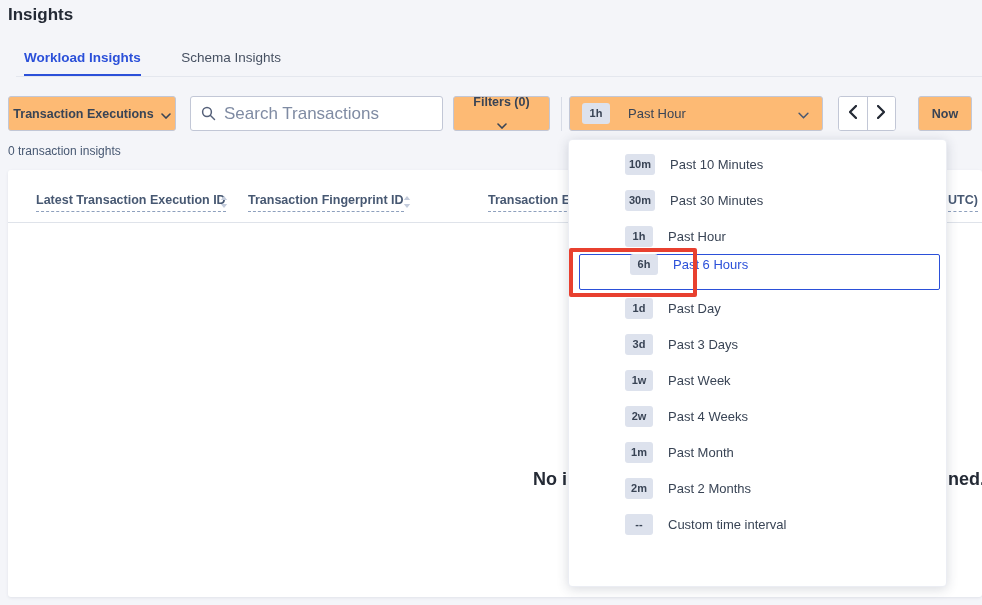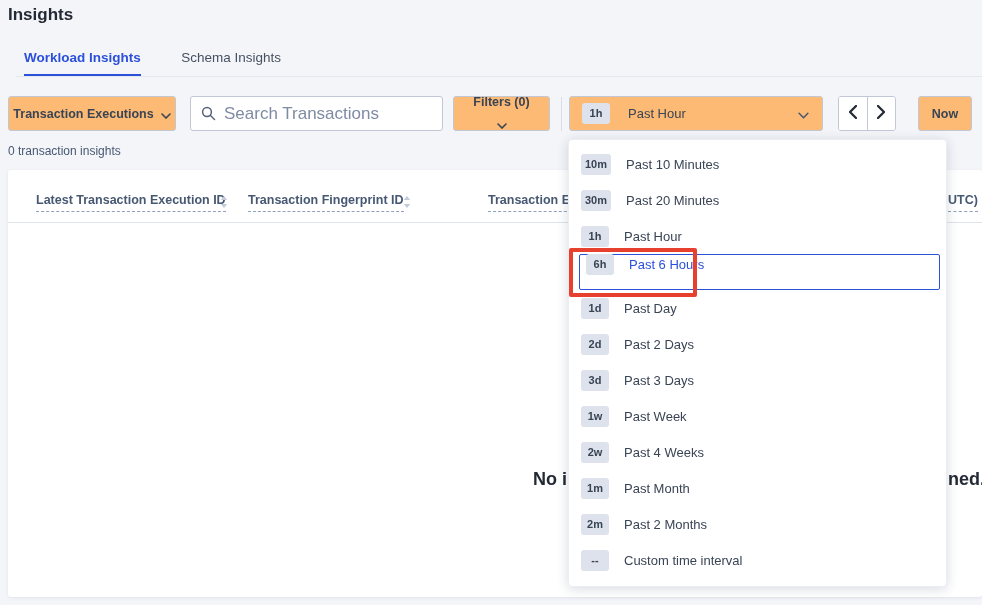--- a/index.html
+++ b/index.html
@@ -66,21 +66,21 @@
   .empty-frag { position:absolute; top:299px; font-size:18px; font-weight:700; color:#242a35; white-space:nowrap; }
   .empty-frag.left { left:525px; } .empty-frag.right { left:940px; }
 
   
   .dropdown {
     position:absolute; left:568px; top:139px; width:379px; height:448px;
     background:#fff; border:1px solid #ebedf3; border-radius:4px;
     box-shadow:0 2px 12px rgba(40,50,80,.18); padding-top:6px; z-index:10;
   }
   .item { height:36px; display:flex; align-items:center; padding:0 12px; font-size:13px; color:#394455; cursor:pointer; }
-  .item .badge { margin-right:15px; }
+  .item .badge { margin-right:15px;margin-left:44px; }
   .item .label { color:#394455; }
   .item.selected { border:1px solid #2b50d9; border-radius:2px; margin:0 6px 0 10px; padding:0 0 16px 6px; }
   .item.selected .label { color:#2b50d9; }
 
   .red-box { position:absolute; left:569px; top:248px; width:128px; height:49px; border:4px solid #e8402f; z-index:20; border-radius:2px; }
 </style>
 </head>
 <body>
 
 <div class="page">
@@ -177,42 +177,38 @@
 
   <div class="dropdown">
 
       <div class="item">
         <span class="badge">10m</span>
         <span class="label">Past 10 Minutes</span>
       </div>
 
       <div class="item">
         <span class="badge">30m</span>
-        <span class="label">Past 20 Minutes</span>
+        <span class="label">Past 30 Minutes</span>
       </div>
 
       <div class="item">
         <span class="badge">1h</span>
         <span class="label">Past Hour</span>
       </div>
 
       <div class="item selected">
         <span class="badge">6h</span>
         <span class="label">Past 6 Hours</span>
       </div>
 
       <div class="item">
         <span class="badge">1d</span>
         <span class="label">Past Day</span>
       </div>
 
-      <div class="item">
-        <span class="badge">2d</span>
-        <span class="label">Past 2 Days</span>
-      </div>
 
       <div class="item">
         <span class="badge">3d</span>
         <span class="label">Past 3 Days</span>
       </div>
 
       <div class="item">
         <span class="badge">1w</span>
         <span class="label">Past Week</span>
       </div>

